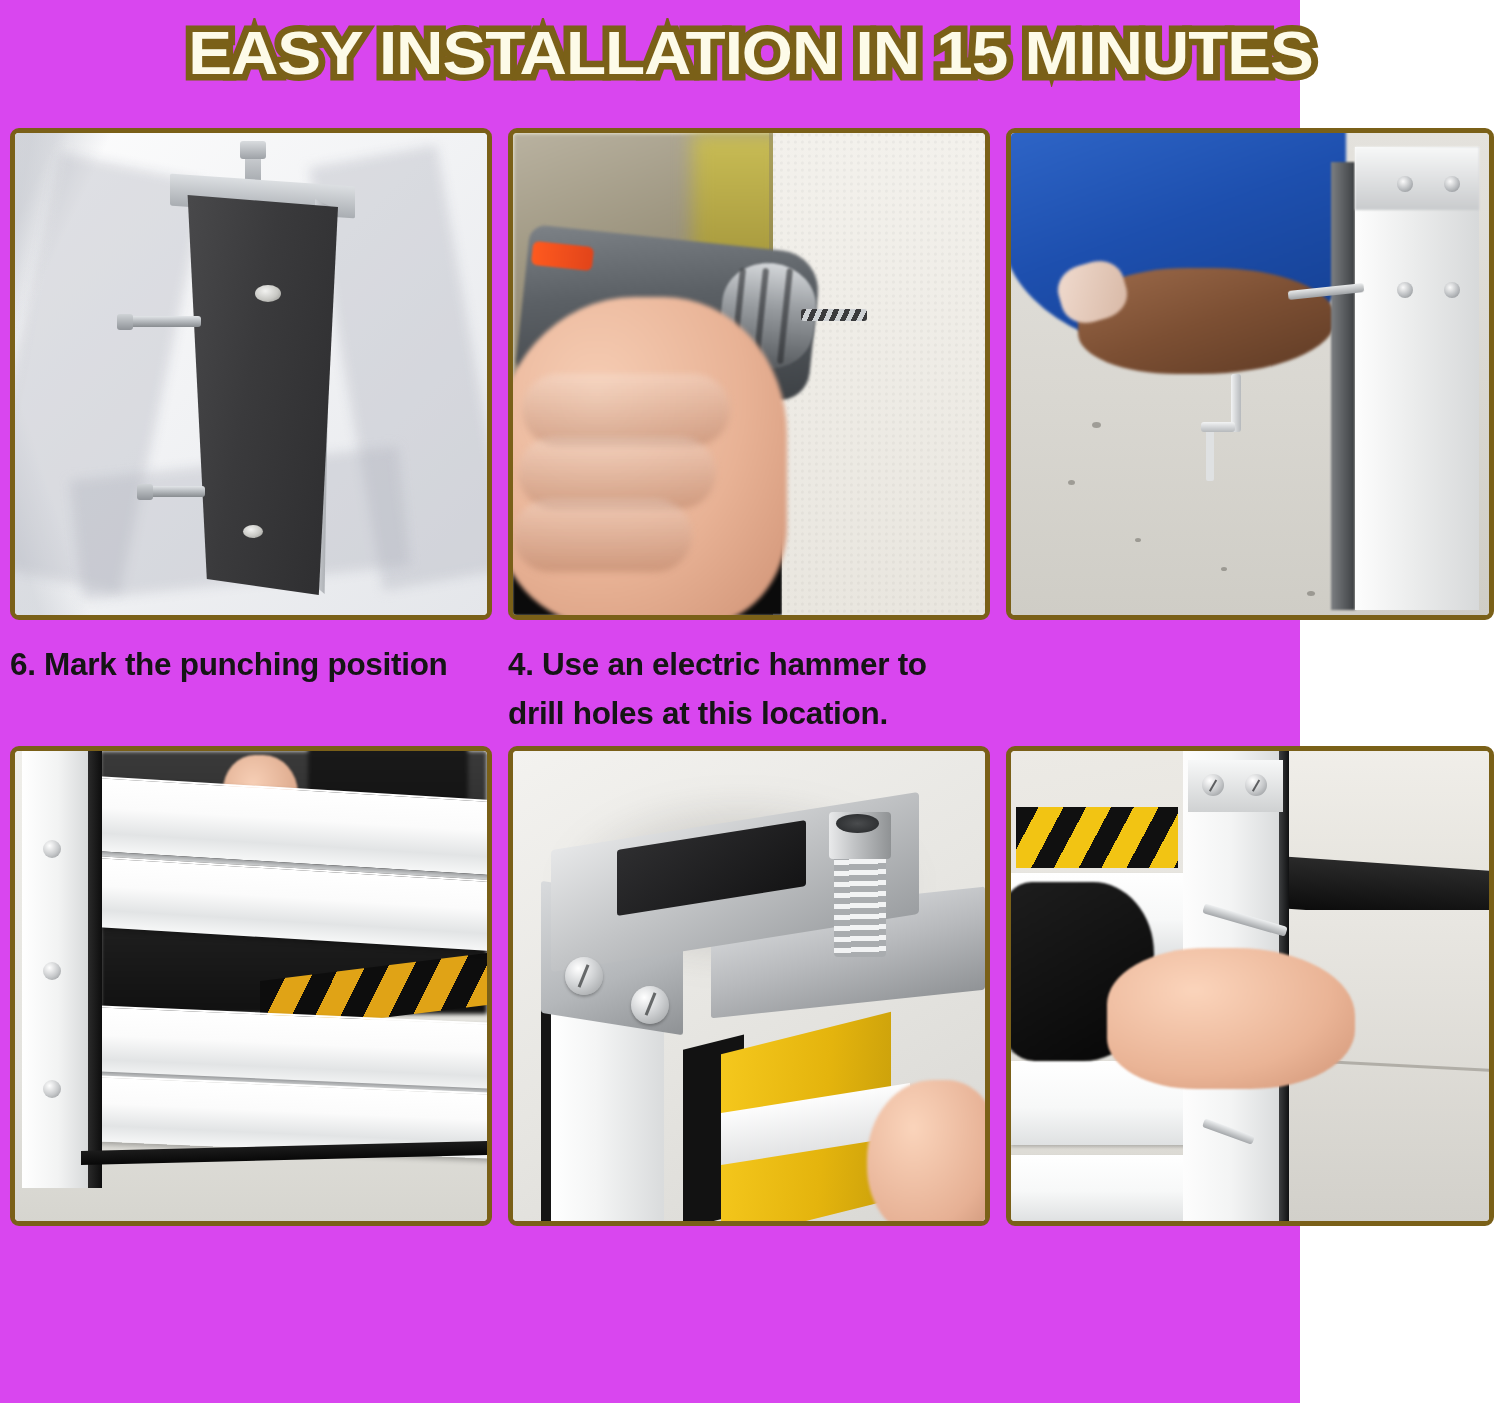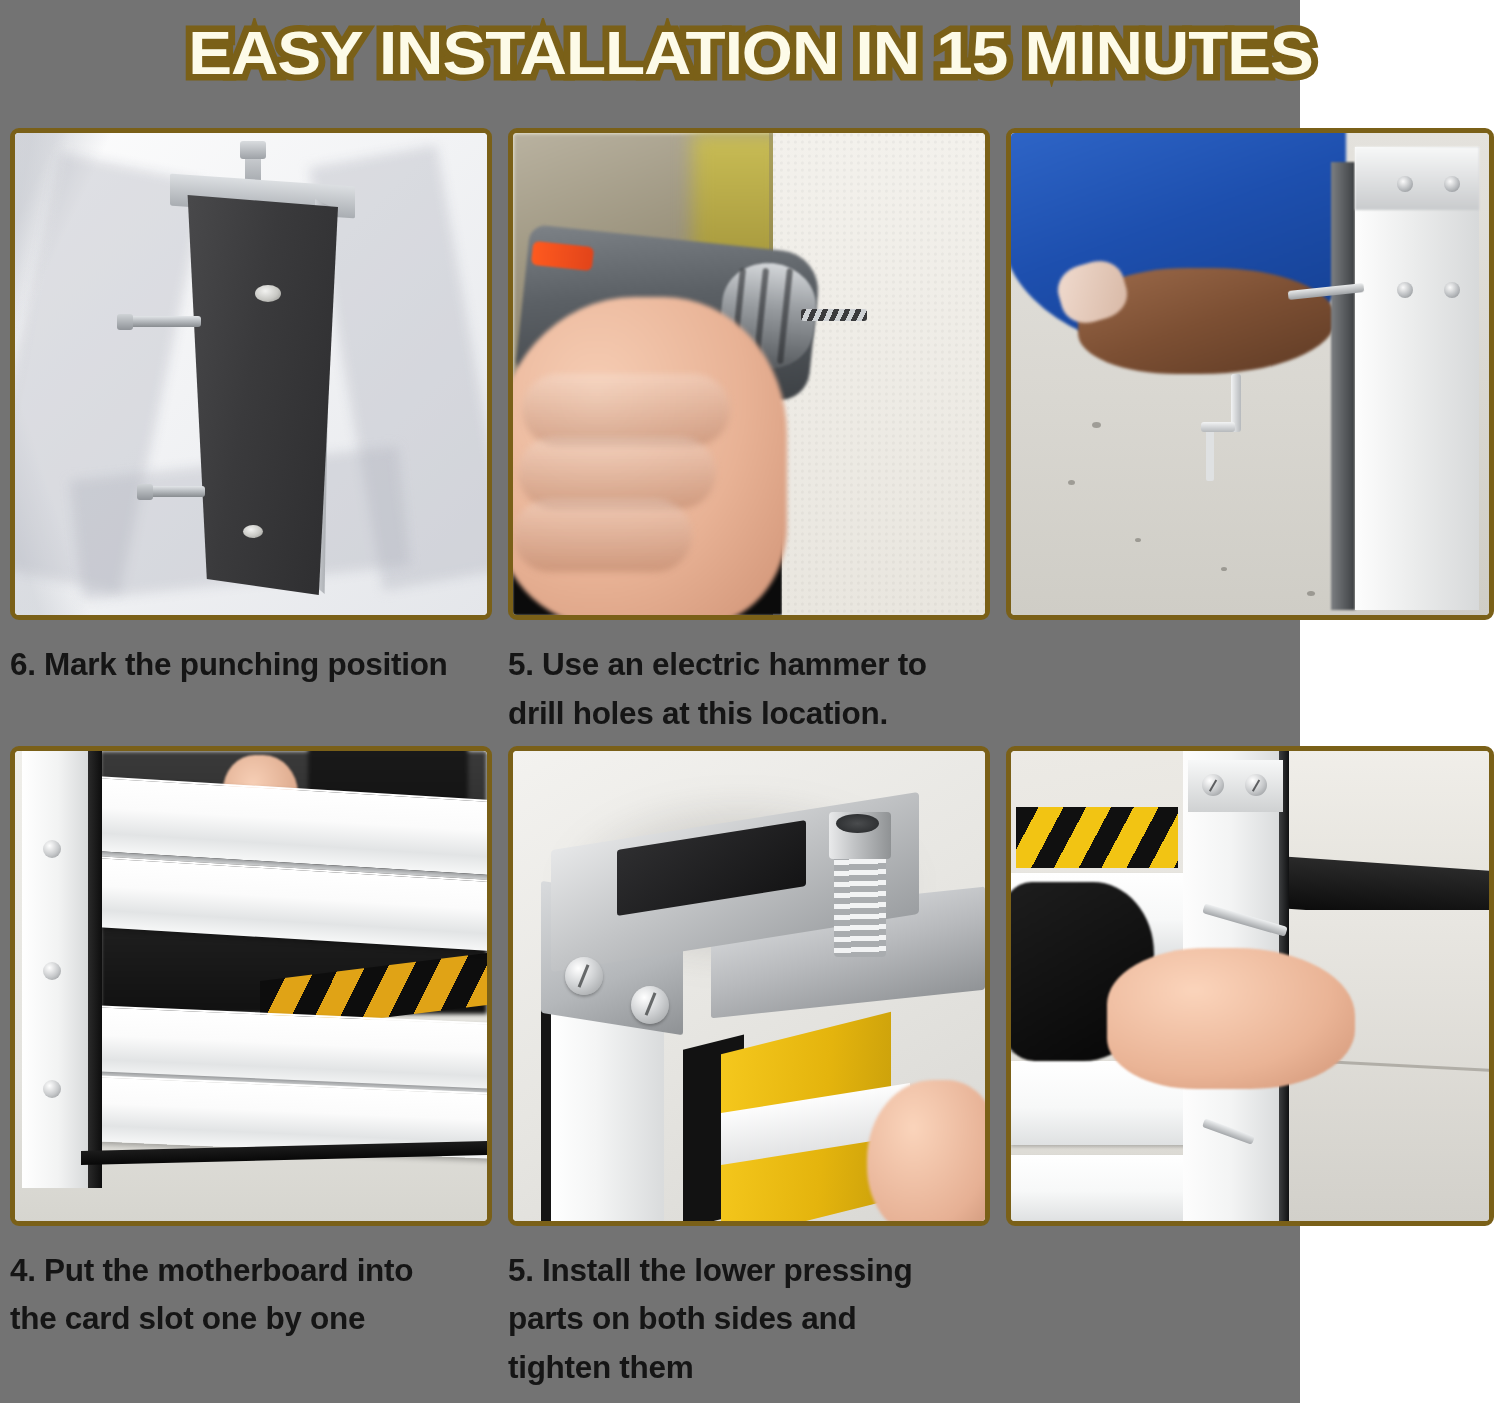--- a/index.html
+++ b/index.html
@@ -10,21 +10,21 @@
     height: 1403px;
     background: #ffffff;
     font-family: "Liberation Sans", "DejaVu Sans", sans-serif;
     overflow: hidden;
   }
 
   .page {
     position: relative;
     width: 1300px;
     height: 1403px;
-    background: #737373;
+    background: #d946ef;
   }
 
   
   .title-bar {
     position: absolute;
     left: 0; top: 0;
     width: 1500px;
     height: 105px;
     display: flex;
     align-items: center;
@@ -586,21 +586,21 @@
           <div class="p2-ring" style="left:47%"></div>
           <div class="p2-ring" style="left:52%"></div>
           <div class="p2-ring" style="left:57%"></div>
           <div class="p2-bit"></div>
           <div class="p2-hand"></div>
           <div class="p2-finger" style="left:2%;top:50%;width:44%"></div>
           <div class="p2-finger" style="left:1%;top:63%;width:42%"></div>
           <div class="p2-finger" style="left:0%;top:76%;width:38%"></div>
         </div>
       </div>
-      <div class="caption">5. Use an electric hammer to
+      <div class="caption">4. Use an electric hammer to
 drill holes at this location.</div>
     </div>
 
     <div class="step row1">
       <div class="photo">
         <div class="scene">
           <div class="p3-floor"></div>
           <div class="p3-speck" style="left:12%;top:72%;width:7px;height:5px"></div>
           <div class="p3-speck" style="left:26%;top:84%;width:6px;height:4px"></div>
           <div class="p3-speck" style="left:17%;top:60%;width:9px;height:6px"></div>
@@ -637,22 +637,20 @@
           <div class="p4-board-line" style="top:70%;transform:skewY(2.5deg)"></div>
           <div class="p4-board" style="top:71%;height:14%;transform:skewY(2.5deg)"></div>
           <div class="p4-col-gap"></div>
           <div class="p4-col"></div>
           <div class="p4-screw" style="left:6%;top:19%"></div>
           <div class="p4-screw" style="left:6%;top:45%"></div>
           <div class="p4-screw" style="left:6%;top:70%"></div>
           <div class="p4-floorline"></div>
         </div>
       </div>
-      <div class="caption">4. Put the motherboard into
-the card slot one by one</div>
     </div>
 
     <div class="step row2">
       <div class="photo">
         <div class="scene">
           <div class="p5-bg"></div>
           <div class="p5-shadow"></div>
           <div class="p5-post-edge"></div>
           <div class="p5-post"></div>
           <div class="p5-black"></div>
@@ -663,23 +661,20 @@
           <div class="p5-plate-mid"></div>
           <div class="p5-plate-top"></div>
           <div class="p5-slot"></div>
           <div class="p5-bolt"></div>
           <div class="p5-bolt-head"></div>
           <div class="p5-bolt-hole"></div>
           <div class="p5-screw" style="left:11%;top:44%"></div>
           <div class="p5-screw" style="left:25%;top:50%"></div>
         </div>
       </div>
-      <div class="caption">5. Install the lower pressing
-parts on both sides and
-tighten them</div>
     </div>
 
     <div class="step row2">
       <div class="photo">
         <div class="scene">
           <div class="p6-bg"></div>
           <div class="p6-wall"></div>
           <div class="p6-skirt"></div>
           <div class="p6-floor"></div>
           <div class="p6-floor-line"></div>

